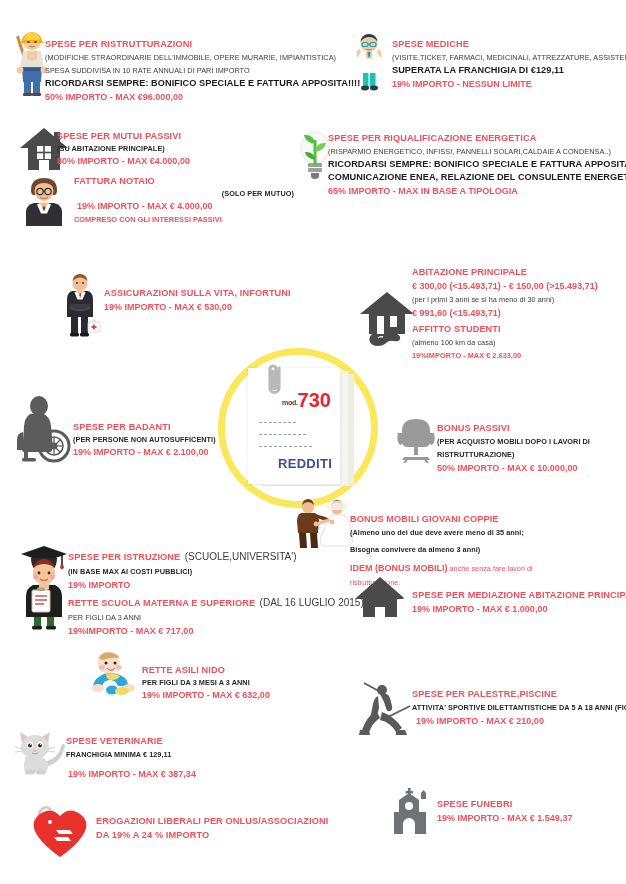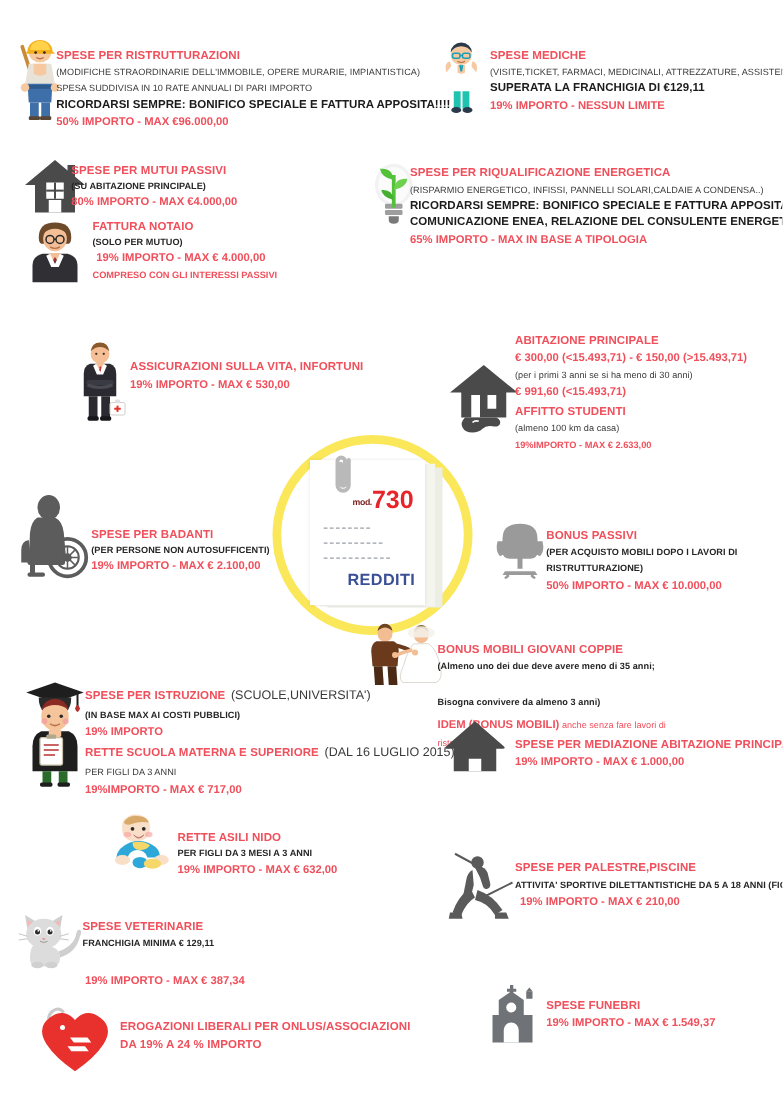--- a/index.html
+++ b/index.html
@@ -166,21 +166,21 @@
       <line x1="21.2" y1="17.3" x2="22.8" y2="17.3" stroke="#2a2a2a" stroke-width="1.2"></line>
       <path d="M18 23.5 q4 2.5 8 0" stroke="#b8724a" stroke-width="1" fill="none"></path>
       <path d="M12 29 h20 q8 2 8 9 v14 h-36 v-14 q0 -7 8 -9z" fill="#2f2f34"></path>
       <path d="M18 28.5 h8 v4 q-4 2.5 -8 0z" fill="#f4bf96"></path>
       <path d="M18 29 l4 8 l4 -8 l3 1.5 l-4 9 h-6 l-4 -9z" fill="#ffffff"></path>
       <path d="M21 33 l1 4 l1 -4 l-1 -1.5z" fill="#b03030"></path>
     </svg>
   </div>
   <div class="block" style="left:74px;top:175px;width:220px;">
     <div class="ttl">FATTURA NOTAIO</div>
-    <div class="sub b" style="margin-top:1px;">(SOLO PER MUTUO)</div>
+    <div class="sub b" style="margin-top:1px;text-align:right;">(SOLO PER MUTUO)</div>
     <div class="val" style="margin-top:1px;padding-left:3px;">19% IMPORTO - MAX € 4.000,00</div>
     <div class="val sm" style="margin-top:2px;">COMPRESO CON GLI INTERESSI PASSIVI</div>
   </div>
 
   <div class="ico" style="left:295px;top:128px;">
     <svg width="40" height="56" viewBox="0 0 40 56">
       <ellipse cx="20" cy="20" rx="15" ry="17" fill="#f2f2f2"></ellipse>
       <ellipse cx="20" cy="20" rx="12.5" ry="14.5" fill="#fbfbfb"></ellipse>
       <rect x="13" y="35" width="14" height="4" rx="1" fill="#9e9e9e"></rect>
       <rect x="13" y="40" width="14" height="4" rx="1" fill="#9e9e9e"></rect>
@@ -322,21 +322,21 @@
       <path d="M44 12 q-4 -1 -4 -5 q4 -4 11 -4 q7 0 11 4 q0 4 -4 5z" fill="#f5f2ea" opacity=".85"></path>
       <path d="M45 17 h12 q7 5 9 18 q3 10 -3 13 h-27 q-4 -4 1 -14 q3 -12 8 -17z" fill="#ffffff" stroke="#ddd9d0" stroke-width=".8"></path>
       <path d="M44 22 q-10 2 -14 5" stroke="#f2bd92" stroke-width="3" fill="none"></path>
       <circle cx="30" cy="26" r="2.4" fill="#f2bd92"></circle>
       <circle cx="46" cy="24" r="2.4" fill="#f2bd92"></circle>
     </svg>
   </div>
   <div class="block" style="left:350px;top:513px;width:276px;">
     <div class="ttl">BONUS MOBILI GIOVANI COPPIE</div>
     <div class="sub b" style="margin-top:2px;">(Almeno uno dei due deve avere meno di 35 anni;</div>
-    <div class="sub b" style="margin-top:18px;">Bisogna convivere da almeno 3 anni)</div>
+    <div class="sub b" style="margin-top:6px;">Bisogna convivere da almeno 3 anni)</div>
     <div style="margin-top:2px;white-space:nowrap;">
       <span class="val">IDEM (BONUS MOBILI)</span><span class="red-sm"> anche senza fare lavori di</span>
     </div>
     <div class="red-sm" style="margin-top:2px;">ristrutturazione.</div>
   </div>
 
   <div class="ico" style="left:18px;top:540px;">
     <svg width="52" height="90" viewBox="0 0 52 90">
       <path d="M3 14 L26 6 L49 14 L26 22 Z" fill="#1e1e1e"></path>
       <path d="M44 15 v12" stroke="#1e1e1e" stroke-width="1.6"></path>
@@ -457,21 +457,21 @@
       </g>
       <path d="M12 29 q8 -3 17 1 q5 2 5 9 q0 6 -7 6 h-12 q-5 0 -5 -6 q0 -7 2 -10z" fill="#dcdcdc"></path>
       <path d="M33 33 q12 -4 14 -14 q1 -4 3 -3 q2 1 0 5 q-3 13 -16 17z" fill="#cfcfcf"></path>
       <ellipse cx="16" cy="44" rx="5" ry="2.6" fill="#d0d0d0"></ellipse>
       <ellipse cx="27" cy="44" rx="5" ry="2.6" fill="#d0d0d0"></ellipse>
     </svg>
   </div>
   <div class="block" style="left:66px;top:735px;width:220px;">
     <div class="ttl">SPESE VETERINARIE</div>
     <div class="sub b" style="margin-top:2px;">FRANCHIGIA MINIMA € 129,11</div>
-    <div class="val" style="margin-top:18px;padding-left:2px;">19% IMPORTO - MAX € 387,34</div>
+    <div class="val" style="margin-top:8px;padding-left:2px;">19% IMPORTO - MAX € 387,34</div>
   </div>
 
   <div class="ico" style="left:388px;top:788px;">
     <svg width="44" height="48" viewBox="0 0 44 48">
       <rect x="20" y="0" width="2.6" height="10" fill="#6f7276"></rect>
       <rect x="17.6" y="3" width="7.4" height="2.4" fill="#6f7276"></rect>
       <path d="M11 12 L21 5 L31 12 V24 H11 Z" fill="#6f7276"></path>
       <circle cx="21" cy="18" r="4" fill="#ffffff"></circle>
       <rect x="33" y="5" width="5" height="6" fill="#6f7276"></rect>
       <path d="M33 5 l2.5 -3 l2.5 3z" fill="#6f7276"></path>

